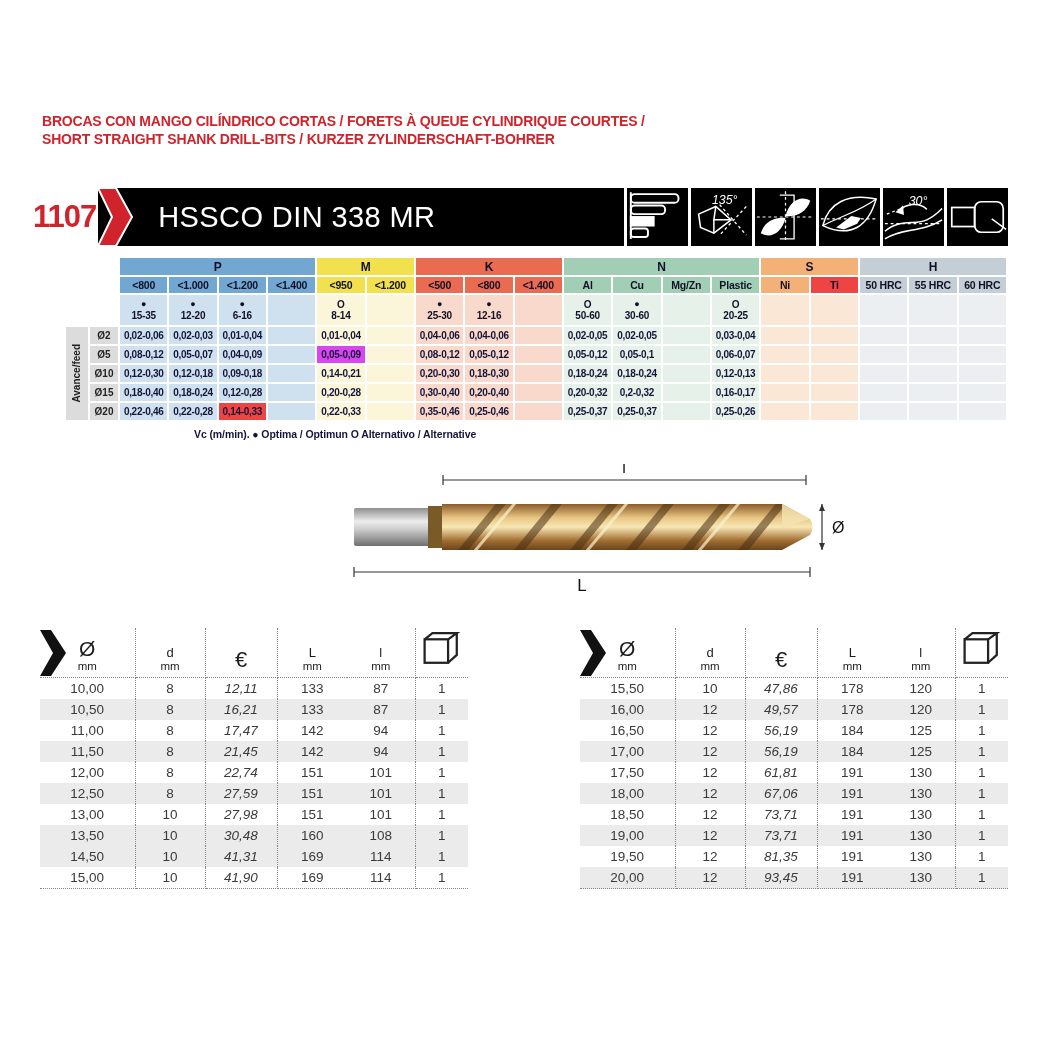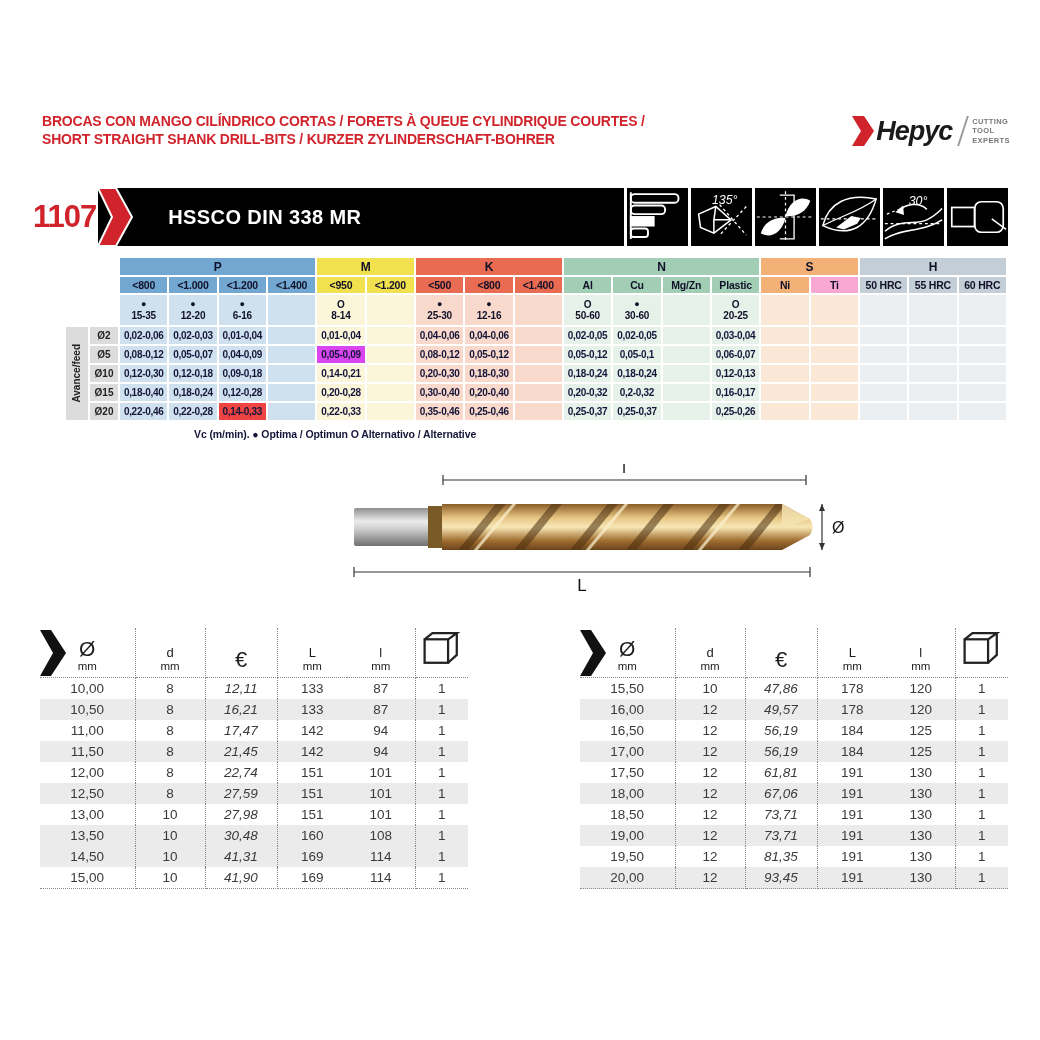--- a/index.html
+++ b/index.html
@@ -11,21 +11,21 @@
   .title{color:#d0232b;font-weight:bold;font-size:14px;line-height:1.3;letter-spacing:-0.2px;}
   .logo{display:flex;align-items:center;margin-top:2px;}
   .logo .brand{font-size:27px;font-weight:bold;font-style:italic;color:#1a1a1a;letter-spacing:-1px;margin-left:2px;}
   .logo .slash{width:2px;height:30px;background:#999;transform:skewX(-18deg);margin:0 8px 0 10px;}
   .logo .tagline{font-size:7.5px;color:#777;line-height:1.25;letter-spacing:0.4px;font-weight:bold;}
 
   
   .product-bar{margin:40px 32px 0 33px;height:58px;display:flex;align-items:stretch;}
   .code{color:#d0232b;font-size:31px;font-weight:bold;line-height:58px;letter-spacing:-1px;padding-right:2px;}
   .black-bar{flex:1;background:#000;display:flex;align-items:stretch;min-width:0;}
-  .black-bar .name{font-size:20px;font-weight:bold;color:#fff;letter-spacing:0.4px;margin-left:34px;align-self:center;}
+  .black-bar .name{font-size:29px;font-weight:normal;color:#fff;letter-spacing:0.4px;margin-left:24px;align-self:center;}
   .tech-icons{margin-left:auto;display:flex;}
   .tech-icon{width:64px;height:58px;background:#000;border-left:3px solid #fff;box-sizing:border-box;}
   .tech-icon svg{width:100%;height:100%;display:block;}
 
   
   .speed-wrap{margin:10px 32px 0 64px;}
   table.speed{border-collapse:separate;border-spacing:2px;table-layout:fixed;width:944px;}
   table.speed td{text-align:center;padding:0;overflow:hidden;white-space:nowrap;}
   td.blank{background:transparent;}
   td.grp{font-size:12px;font-weight:bold;color:#101028;height:17px;}
@@ -63,32 +63,20 @@
 </style>
 </head>
 <body>
 
 <div class="page">
 
   <div class="page-header">
     <div class="title">
       <div>BROCAS CON MANGO CILÍNDRICO CORTAS / FORETS À QUEUE CYLINDRIQUE COURTES /</div>
       <div>SHORT STRAIGHT SHANK DRILL-BITS / KURZER ZYLINDERSCHAFT-BOHRER</div>
-    </div>
-    <div class="logo">
-      <svg width="22" height="34" viewBox="0 0 22 34">
-        <polygon points="0,2 12,2 22,17 12,32 0,32 9,17" fill="#d0232b"></polygon>
-      </svg>
-      <span class="brand">Hepyc</span>
-      <span class="slash"></span>
-      <span class="tagline">
-        <span>CUTTING</span><br>
-        <span>TOOL</span><br>
-        <span>EXPERTS</span>
-      </span>
     </div>
   </div>
 
   <div class="product-bar">
     <span class="code">1107</span>
     <div class="black-bar">
       <svg width="36" height="58" viewBox="0 0 36 58" style="flex:none">
         <polygon points="0,0 18,0 34,29 18,58 0,58 14,29" fill="#d0232b" stroke="#fff" stroke-width="2"></polygon>
       </svg>
       <span class="name">HSSCO DIN 338 MR</span>
@@ -202,21 +190,21 @@
             <td class="lim" style="background:#f2e14e">&lt;950</td>
             <td class="lim" style="background:#f2e14e">&lt;1.200</td>
             <td class="lim" style="background:#e96b51">&lt;500</td>
             <td class="lim" style="background:#e96b51">&lt;800</td>
             <td class="lim" style="background:#e96b51">&lt;1.400</td>
             <td class="lim" style="background:#a2ceb6">Al</td>
             <td class="lim" style="background:#a2ceb6">Cu</td>
             <td class="lim" style="background:#a2ceb6">Mg/Zn</td>
             <td class="lim" style="background:#a2ceb6">Plastic</td>
             <td class="lim" style="background:#f4b177">Ni</td>
-            <td class="lim" style="background:#f9a8d4">Ti</td>
+            <td class="lim" style="background:#ef4444">Ti</td>
             <td class="lim" style="background:#c4ced6">50 HRC</td>
             <td class="lim" style="background:#c4ced6">55 HRC</td>
             <td class="lim" style="background:#c4ced6">60 HRC</td>
           </tr>
           <tr>
             <td class="blank" colspan="2"></td>
             <td class="sym" style="background:#cfe1ef">
               <div class="s">●</div>
               <div class="v">15-35</div>
             </td>

